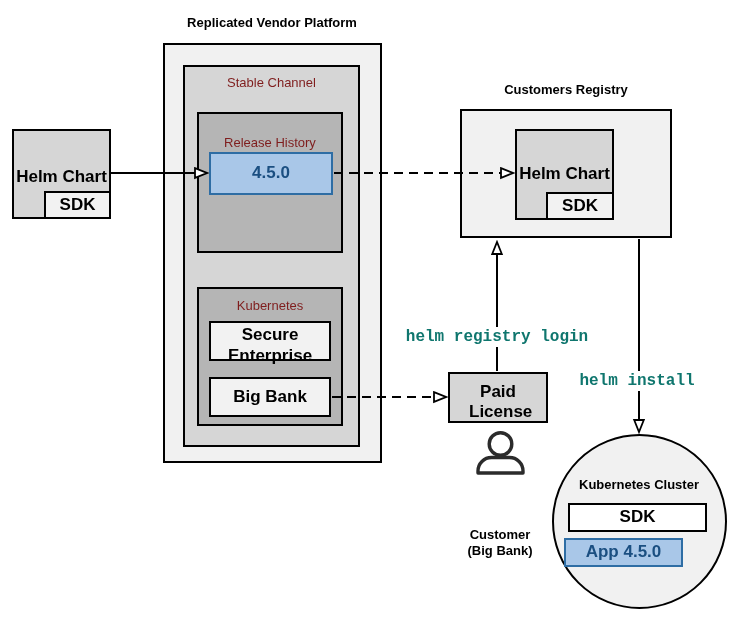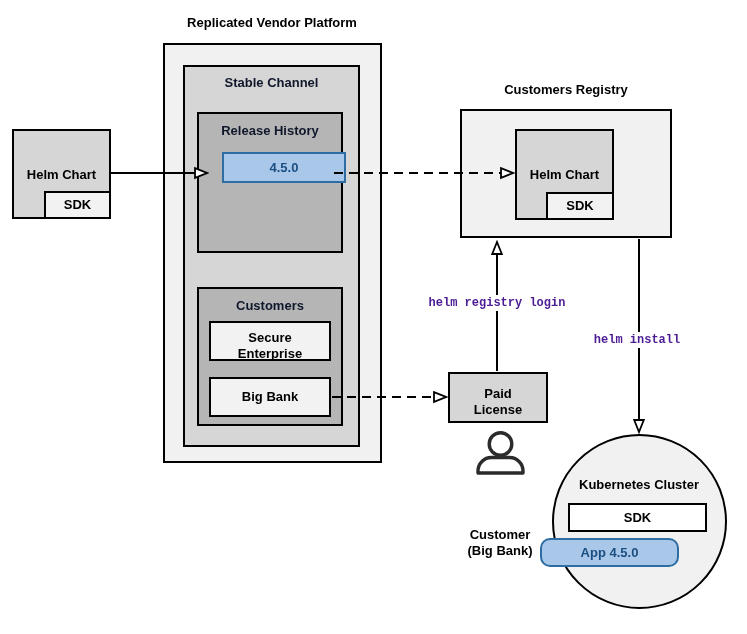--- a/index.html
+++ b/index.html
@@ -29,40 +29,41 @@
     color: #000000;
     white-space: nowrap;
     line-height: 1.2;
     z-index: 5;
   }
   .center-x { transform: translateX(-50%); }
   .box-label-top {
     position: absolute;
     top: 8px; left: 0; right: 0;
     text-align: center;
-    font-size: 13px; font-weight: bold; color: #0f172a;
+    font-size: 13px; font-weight: normal; color: #7f1d1d;
   }
   .flex-center {
     display: flex; align-items: center; justify-content: center;
     text-align: center;
-    font-size: 13px; font-weight: bold; color: #000;
+    font-size: 17px; font-weight: bold; color: #000;
     line-height: 1.2;
   }
   .blue-text { color: #1b4f81; }
   .cmd {
     position: absolute;
     font-family: "Liberation Mono", "DejaVu Sans Mono", monospace;
-    font-size: 12px;
+    font-size: 16px;
     font-weight: bold;
-    color: #4c1d95;
+    color: #0f766e;
     background: #ffffff;
     white-space: nowrap;
     padding: 1px 3px;
     z-index: 6;
     transform: translateX(-50%);
+    margin-top: 32px;
   }
   #connectors {
     position: absolute;
     left: 0; top: 0;
     width: 747px; height: 634px;
     z-index: 4;
     pointer-events: none;
   }
   .wrap-narrow { display: inline-block; margin-top: 9px; }
   .prewrap { white-space: pre-line; text-align: center; }
@@ -91,30 +92,30 @@
 
   <div class="lbl center-x" style="left:272px; top:15px;text-align:center;">Replicated Vendor Platform</div>
 
   <div class="box fill-light z1" style="left:163px; top:43px; width:219px; height:420px;"></div>
 
   <div class="box fill-mid z1" style="left:183px; top:65px; width:177px; height:382px;">
     <div class="box-label-top">Stable Channel</div>
   </div>
 
   <div class="box fill-dark z1" style="left:197px; top:112px; width:146px; height:141px;">
-    <div class="box-label-top" style="top:9px;">Release History</div>
+    <div class="box-label-top" style="top:21px;">Release History</div>
   </div>
 
-  <div class="box fill-blue flex-center z2" style="left:222px; top:152px; width:124px; height:31px; border-width:2px;">
+  <div class="box fill-blue flex-center z2" style="left:209px; top:152px; width:124px; height:43px; border-width:2px;">
     <span class="blue-text">4.5.0</span>
   </div>
 
 
   <div class="box fill-dark z1" style="left:197px; top:287px; width:146px; height:139px;">
-    <div class="box-label-top" style="top:9px;">Customers</div>
+    <div class="box-label-top" style="top:9px;">Kubernetes</div>
   </div>
 
   <div class="box fill-inner flex-center z2" style="left:209px; top:321px; width:122px; height:40px;">
     <span class="wrap-narrow" style="max-width:84px; white-space:normal;">Secure Enterprise</span>
   </div>
 
   <div class="box fill-inner flex-center z2" style="left:209px; top:377px; width:122px; height:40px;">
     <span>Big Bank</span>
   </div>
 
@@ -142,21 +143,21 @@
 (Big Bank)</div>
 
   <div id="circle-cluster"></div>
 
   <div class="lbl center-x" style="left:639px; top:477px;">Kubernetes Cluster</div>
 
   <div class="box fill-white flex-center z2" style="left:568px; top:503px; width:139px; height:29px;">
     <span>SDK</span>
   </div>
 
-  <div class="box fill-blue flex-center z2" style="left:540px; top:538px; width:139px; height:29px;border-radius:10px;">
+  <div class="box fill-blue flex-center z2" style="left:564px; top:538px; width:119px; height:29px;">
     <span class="blue-text">App 4.5.0</span>
   </div>
 
   <svg id="connectors">
     <defs>
       <marker id="arrowHollow" markerUnits="userSpaceOnUse" markerWidth="16" markerHeight="14" refX="14" refY="6" orient="auto">
         <path d="M 2,1.2 L 14,6 L 2,10.8 Z" fill="#ffffff" stroke="#000000" stroke-width="1.8"></path>
       </marker>
     </defs>
 
@@ -165,15 +166,15 @@
     <line x1="334" y1="173" x2="513" y2="173" stroke="#000" stroke-width="2" stroke-dasharray="9,6" marker-end="url(#arrowHollow)"></line>
 
     <line x1="332" y1="397" x2="446" y2="397" stroke="#000" stroke-width="2" stroke-dasharray="9,6" marker-end="url(#arrowHollow)"></line>
 
     <line x1="497" y1="371" x2="497" y2="242" stroke="#000" stroke-width="2" marker-end="url(#arrowHollow)"></line>
 
     <line x1="639" y1="239" x2="639" y2="432" stroke="#000" stroke-width="2" marker-end="url(#arrowHollow)"></line>
   </svg>
 
   <div class="cmd" style="left:497px; top:295px;">helm registry login</div>
-  <div class="cmd" style="left:637px; top:332px;font-family:Liberation Mono, monospace;">helm install</div>
+  <div class="cmd" style="left:637px; top:339px;font-family:Liberation Mono, monospace;">helm install</div>
 
 </div>
 
 </body></html>

